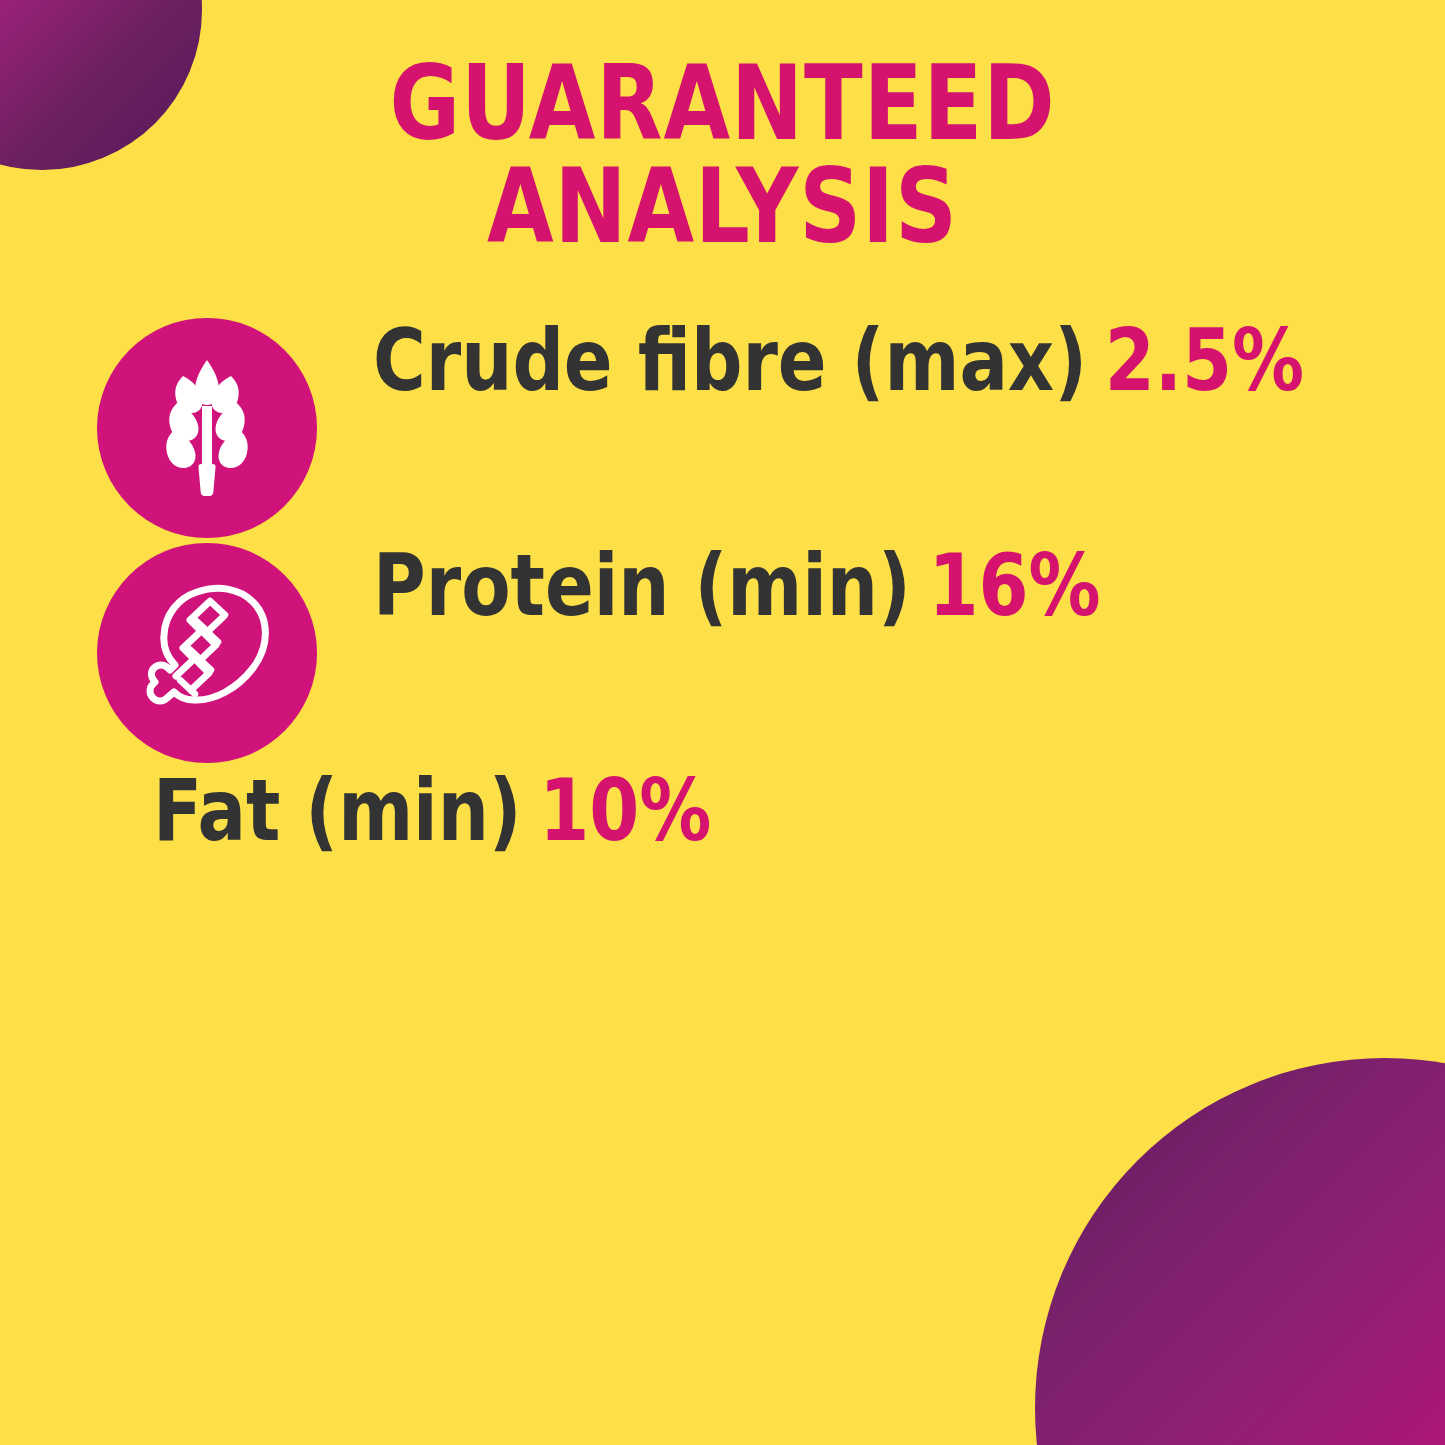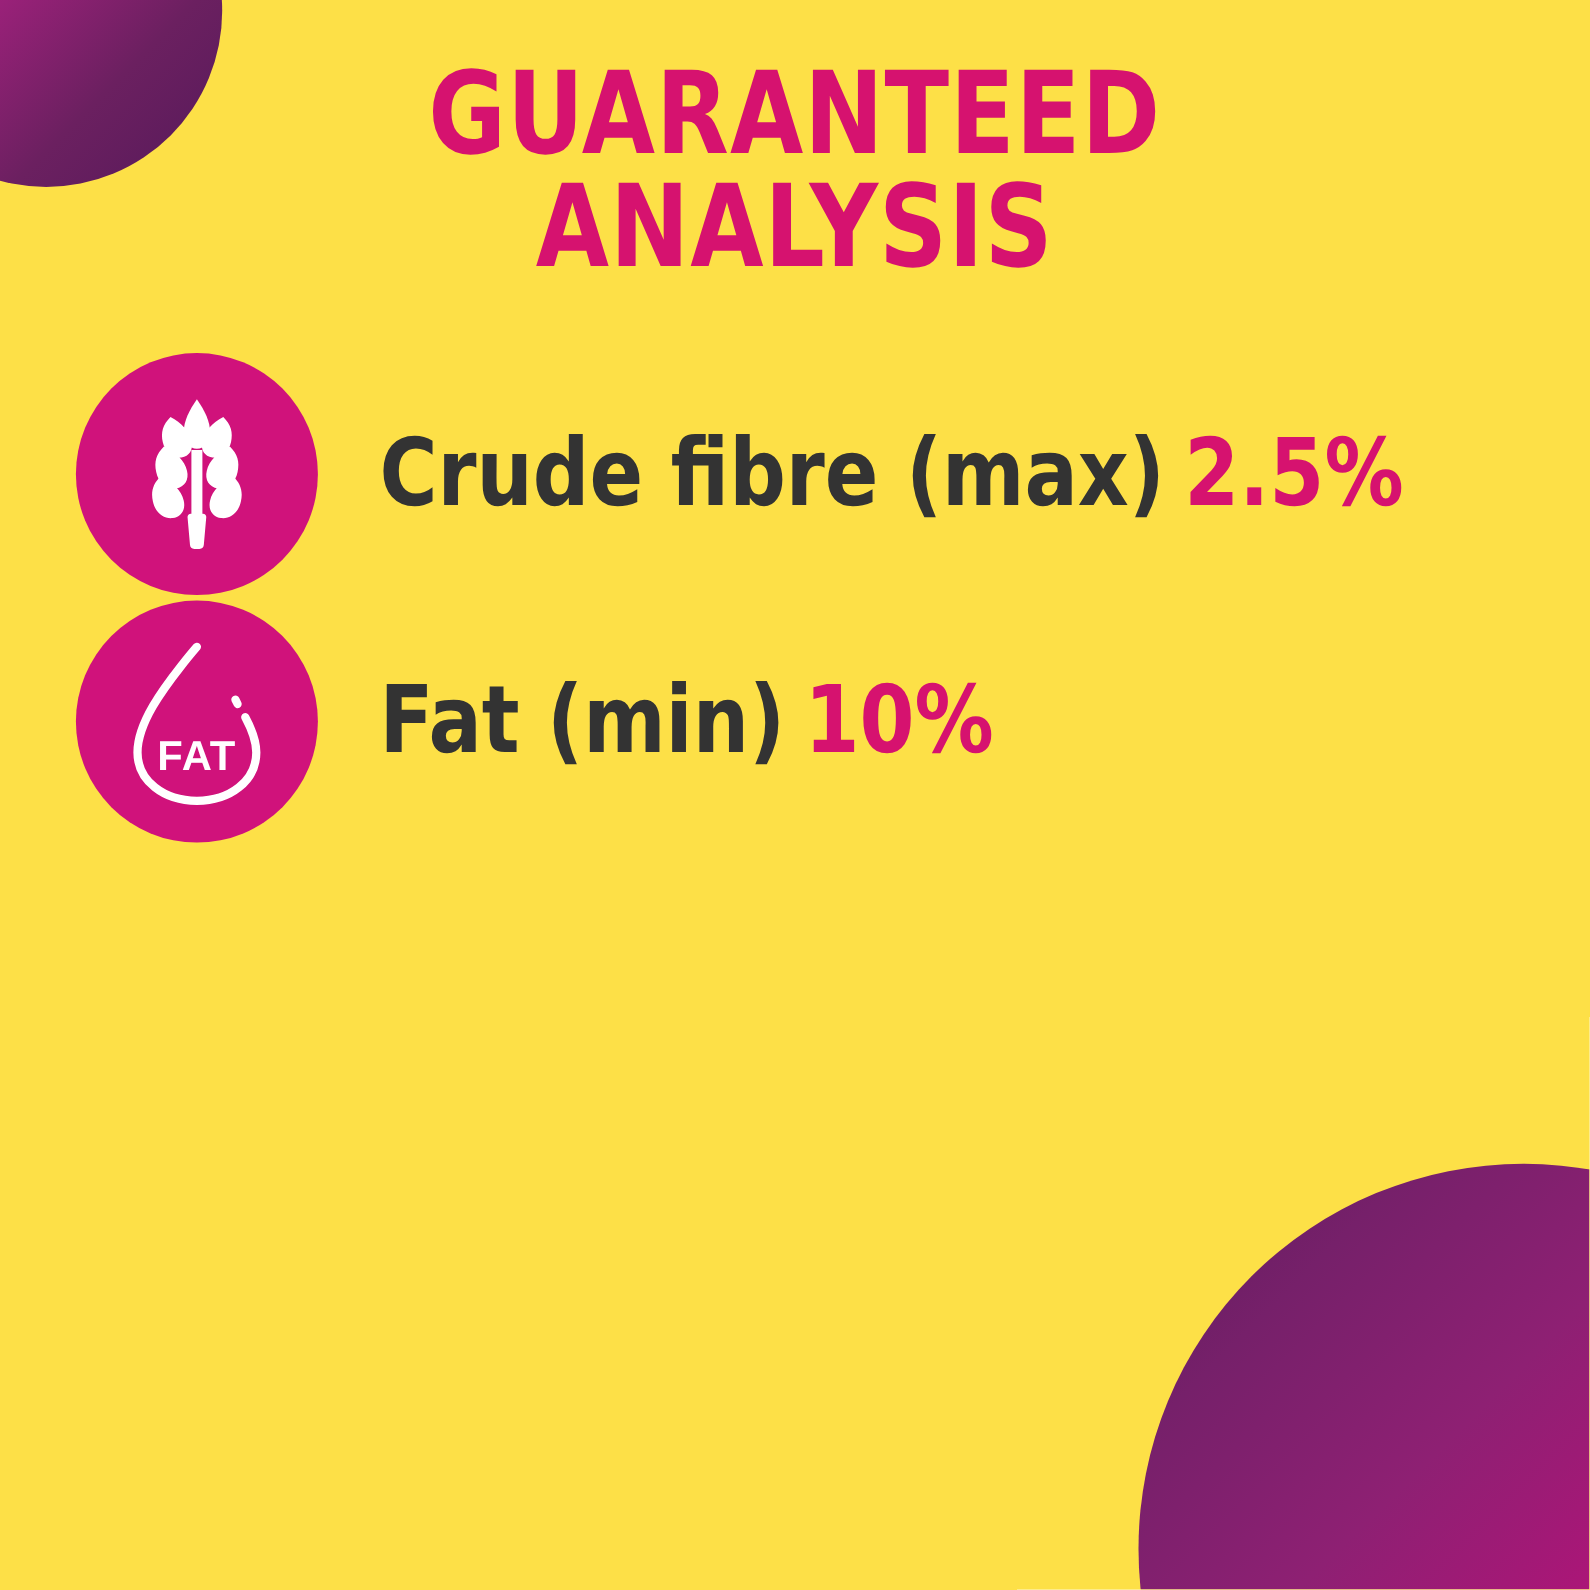--- a/index.html
+++ b/index.html
@@ -66,23 +66,22 @@
   
   .rows {
     position: absolute;
     left: 0;
     top: 318px;
     width: 1445px;
   }
   .row {
     position: relative;
     display: flex;
-    align-items: center;
     height: 225px;
-    padding-left: 69px;
+    padding-left: 97px;
     box-sizing: border-box;
   }
   .icon-badge {
     position: relative;
     flex: 0 0 auto;
     width: 220px;
     height: 220px;
     border-radius: 50%;
     background: #D0127B;
     display: flex;
@@ -144,36 +143,60 @@
             <path d="M56 48 h10 v60 h-10 z"></path>
           </g>
         </svg>
       </div>
       <div class="row-label">
         <span>Crude fibre (max)</span><span class="row-value">2.5%</span>
       </div>
     </div>
 
 
-
     <div class="row">
       <div class="icon-badge">
-        <svg width="132" height="152" viewBox="0 0 132 152" aria-hidden="true">
-
-          <g fill="none" stroke="#ffffff" stroke-width="7.5" stroke-linecap="round">
-            <path d="M66 8
-                     C66 8 40 38 26 62
-                     C15 81 12 95 12 104
-                     C12 130 36 148 66 148
-                     C96 148 120 130 120 104
-                     C120 96 117 85 110 72"></path>
-            <path d="M103 60 L101 56"></path>
+        <svg width="146" height="146" viewBox="0 0 146 146" aria-hidden="true">
+
+          <path d="M119 22
+                   C135 38 136 66 119 88
+                   C103 109 80 121 60 120
+                   C52 120 45 117 40 112
+                   L33 118
+                   C29 122 23 122 19 118
+                   C15 114 15 108 19 104
+                   L21 102
+                   C17 98 16 92 20 88
+                   C24 84 30 84 34 88
+                   L36 90
+                   L41 85
+                   C33 77 29 66 30 55
+                   C31 35 44 18 63 12
+                   C84 5 105 8 119 22 Z" fill="none" stroke="#ffffff" stroke-width="7" stroke-linejoin="round"></path>
+
+          <g fill="none" stroke="#ffffff" stroke-width="7" stroke-linejoin="round" stroke-linecap="round">
+            <path d="M42 96 L60 79 L49 68 L67 51 L56 40 L74 23"></path>
+            <path d="M57 110 L75 93 L64 82 L82 65 L71 54 L89 37"></path>
           </g>
-          <text x="66" y="120" fill="#ffffff" font-family="'Liberation Sans Narrow','Liberation Sans',sans-serif" font-size="38" font-weight="700" letter-spacing="1" text-anchor="middle">FAT</text>
+
+          <g stroke="#ffffff" stroke-width="6.5" stroke-linecap="round">
+            <line x1="46" y1="100" x2="61" y2="114"></line>
+            <line x1="62" y1="76" x2="77" y2="90"></line>
+            <line x1="52" y1="66" x2="67" y2="80"></line>
+            <line x1="69" y1="48" x2="84" y2="62"></line>
+            <line x1="59" y1="38" x2="74" y2="52"></line>
+            <line x1="76" y1="21" x2="91" y2="35"></line>
+          </g>
         </svg>
       </div>
+      <div class="row-label">
+        <span>Protein (min)</span><span class="row-value">16%</span>
+      </div>
+    </div>
+
+    <div class="row">
       <div class="row-label">
         <span>Fat (min)</span><span class="row-value">10%</span>
       </div>
     </div>
 
   </div>
 </div>
 
 </body></html>

